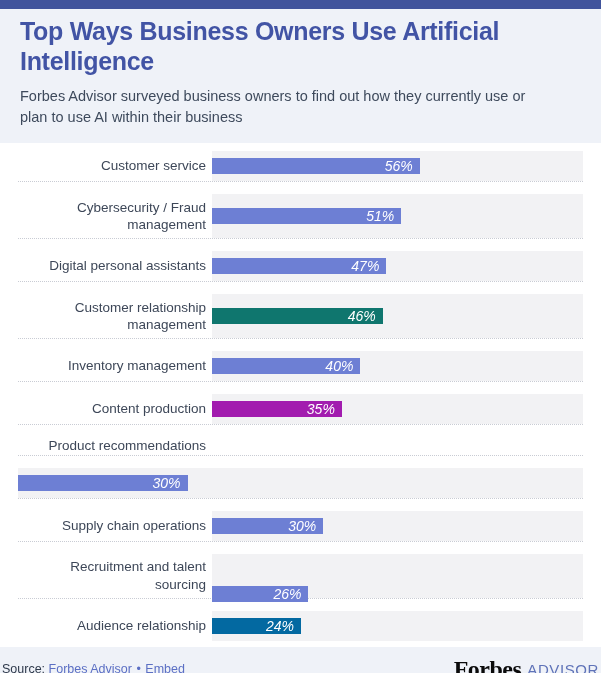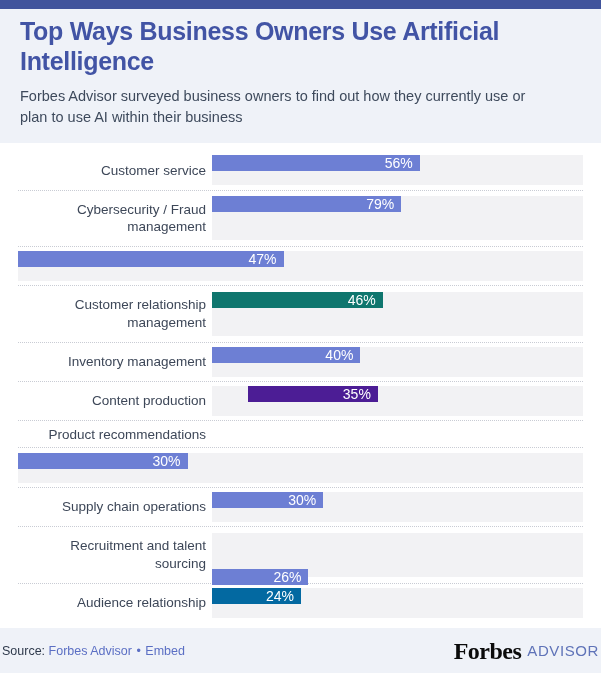--- a/index.html
+++ b/index.html
@@ -56,20 +56,21 @@
   }
 
   
   .chart-body {
     flex: 1 1 auto;
     background: #ffffff;
     padding: 8px 18px 6px 18px;
     box-sizing: border-box;
     display: flex;
     flex-direction: column;
+    gap: 12px;
   }
 
   .bar-row {
     display: flex;
     align-items: center;
     border-bottom: 1px dotted #C9CCD4;
     box-sizing: border-box;
     flex: 1 1 auto;
     min-height: 0;
   }
@@ -91,21 +92,22 @@
     color: #3D4758;
     white-space: pre-line;
   }
 
   .bar-track {
     flex: 1 1 auto;
     background: #F2F2F4;
     height: 30px;
     position: relative;
     display: flex;
-    align-items: flex-start;
+    align-items: center;
+    font-style: italic;
   }
   .bar-row.two-line .bar-track {
     height: 44px;
   }
 
   .bar-fill {
     background: #6D7FD4;
     display: flex;
     align-items: center;
     justify-content: flex-end;
@@ -182,25 +184,26 @@
           <div class="bar-fill" style="width: 56%; background: rgb(109, 127, 212);">
             <span class="bar-value">56%</span>
           </div>
         </div>
       </div>
       <div class="bar-row two-line">
         <div class="bar-label">Cybersecurity / Fraud
 management</div>
         <div class="bar-track">
           <div class="bar-fill" style="width: 51%; background: rgb(109, 127, 212);">
-            <span class="bar-value">79%</span>
-          </div>
-        </div>
-      </div>
-      <div class="bar-row">
+            <span class="bar-value">51%</span>
+          </div>
+        </div>
+      </div>
+      <div class="bar-row">
+        <div class="bar-label">Digital personal assistants</div>
         <div class="bar-track">
           <div class="bar-fill" style="width: 47%; background: rgb(109, 127, 212);">
             <span class="bar-value">47%</span>
           </div>
         </div>
       </div>
       <div class="bar-row two-line">
         <div class="bar-label">Customer relationship
 management</div>
         <div class="bar-track">
@@ -213,21 +216,21 @@
         <div class="bar-label">Inventory management</div>
         <div class="bar-track">
           <div class="bar-fill" style="width: 40%; background: rgb(109, 127, 212);">
             <span class="bar-value">40%</span>
           </div>
         </div>
       </div>
       <div class="bar-row">
         <div class="bar-label">Content production</div>
         <div class="bar-track">
-          <div class="bar-fill" style="width: 35%; background: #4c1d95; margin-left: 36px;">
+          <div class="bar-fill" style="width: 35%; background: #a21caf;">
             <span class="bar-value">35%</span>
           </div>
         </div>
       </div>
       <div class="bar-row">
         <div class="bar-label">Product recommendations</div>
       </div>
       <div class="bar-row">
         <div class="bar-track">
           <div class="bar-fill" style="width: 30%; background: rgb(109, 127, 212);">

